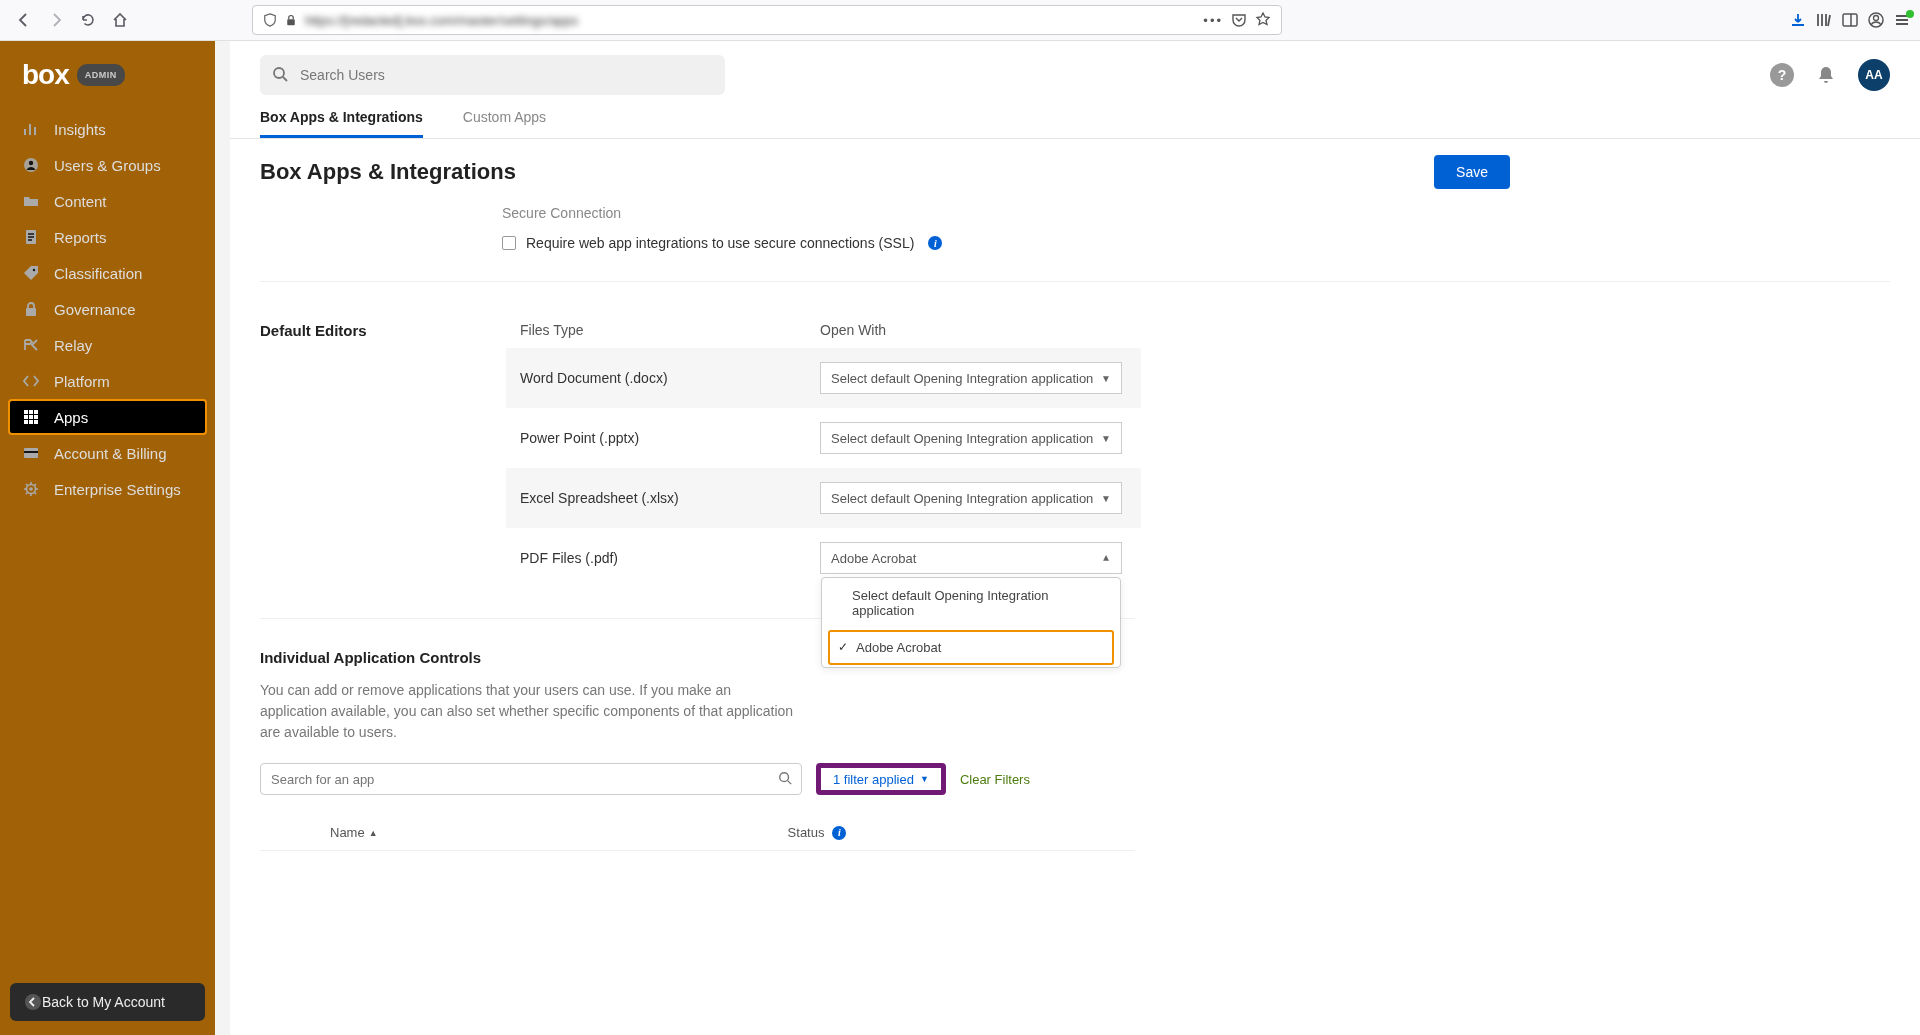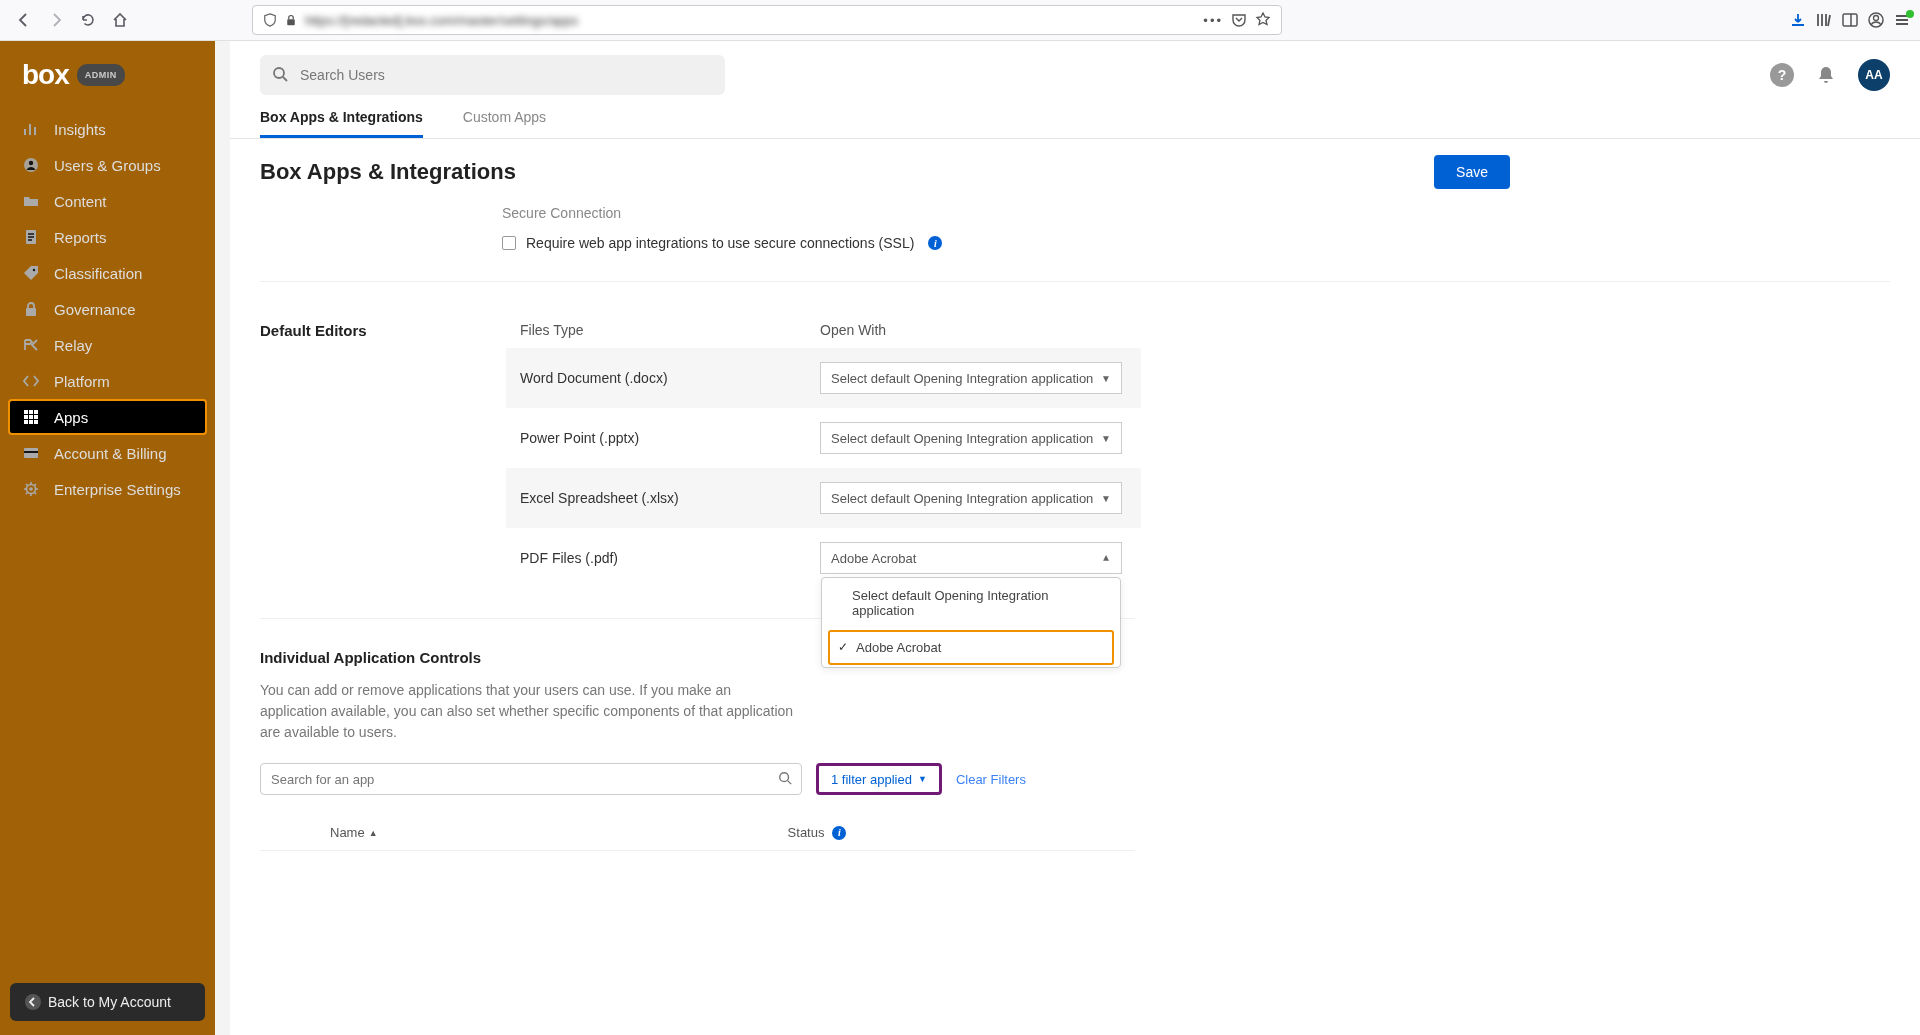--- a/index.html
+++ b/index.html
@@ -20,21 +20,21 @@
 
 .sidebar { width: 215px; background: #a16207; color: #c0c0c0; display: flex; flex-direction: column; padding-top: 18px; }
 .logo-row { display: flex; align-items: center; gap: 8px; padding: 0 22px 20px 22px; }
 .logo-box { color: #fff; font-weight: 700; font-size: 28px; letter-spacing: -1px; font-family: Arial, sans-serif; }
 .admin-pill { background: #484848; color: #ccc; font-size: 9px; font-weight: 600; padding: 6px 8px; border-radius: 10px; letter-spacing: 0.5px; }
 .side-item { display: flex; align-items: center; gap: 14px; padding: 9px 22px; font-size: 15px; color: #ddd; cursor: pointer; }
 .side-item.active { background: #000; border: 2px solid #f29100; margin: 0 8px; border-radius: 4px; padding: 7px 12px; color: #fff; font-weight: 500; }
 .side-icon { width: 18px; height: 18px; display: flex; align-items: center; justify-content: center; color: #aaa; }
 .side-item.active .side-icon { color: #fff; }
 .side-spacer { flex: 1; }
-.back-account { margin: 14px 10px 14px 10px; background: #2a2a2a; border-radius: 6px; padding: 10px 14px; display: flex; align-items: center; gap: 6px; color: #eee; font-size: 14px; cursor: pointer; }
+.back-account { margin: 14px 10px 14px 10px; background: #2a2a2a; border-radius: 6px; padding: 10px 14px; display: flex; align-items: center; gap: 0; color: #eee; font-size: 14px; cursor: pointer; }
 
 .main { flex: 1; background: #fff; overflow-y: auto; position: relative; margin-left: 15px; }
 .topbar { display: flex; align-items: center; padding: 14px 30px 0 30px; gap: 20px; }
 .search-wrap { position: relative; width: 465px; }
 .search-input { width: 100%; height: 40px; background: #f0f0f0; border: none; border-radius: 6px; padding: 0 14px 0 40px; font-size: 14px; color: #555; }
 .search-input::placeholder { color: #777; }
 .search-ic { position: absolute; left: 12px; top: 11px; color: #777; }
 .top-right { margin-left: auto; display: flex; align-items: center; gap: 22px; }
 .help-circle { width: 24px; height: 24px; background: #999; border-radius: 50%; color: #fff; display: flex; align-items: center; justify-content: center; font-size: 14px; font-weight: 700; cursor: pointer; }
 .bell { color: #888; cursor: pointer; }
@@ -74,22 +74,22 @@
 .dd-item.selected { border: 2px solid #f29100; margin: 2px 6px; border-radius: 3px; padding: 8px 10px 8px 26px; }
 .dd-item.selected::before { content: '✓'; position: absolute; left: 8px; top: 8px; font-size: 12px; color: #333; }
 
 .iac-section { border-top: 1px solid #eee; padding-top: 30px; max-width: 875px; }
 .iac-section h3 { font-size: 15px; font-weight: 700; color: #222; margin-bottom: 14px; }
 .iac-section p { font-size: 14px; color: #777; line-height: 1.5; margin-bottom: 20px; max-width: 540px; }
 .iac-controls { display: flex; gap: 14px; align-items: center; margin-bottom: 20px; }
 .app-search { width: 542px; height: 32px; border: 1px solid #ccc; border-radius: 4px; padding: 0 30px 0 10px; font-size: 13px; position: relative; }
 .app-search-wrap { position: relative; }
 .app-search-ic { position: absolute; right: 10px; top: 8px; color: #777; }
-.filter-btn { height: 32px; border: 3px solid #701a75; color: #0061d5; background: #fff; border-radius: 4px; padding: 0 12px; font-size: 13px; display: flex; align-items: center; gap: 6px; cursor: pointer; }
-.clear-link { color: #3b82f6; font-size: 13px; cursor: pointer; }
+.filter-btn { height: 32px; border: 5px solid #701a75; color: #0061d5; background: #fff; border-radius: 4px; padding: 0 12px; font-size: 13px; display: flex; align-items: center; gap: 6px; cursor: pointer; }
+.clear-link { color: #4d7c0f; font-size: 13px; cursor: pointer; }
 .table-head { display: flex; padding: 10px 0; border-bottom: 1px solid #eee; font-size: 13px; color: #555; }
 .th-name { margin-left: 70px; display: flex; align-items: center; gap: 4px; }
 .th-status { margin-left: 410px; display: flex; align-items: center; gap: 4px; }
 
 svg { display: block; }
 </style>
 </head>
 <body>
 
 <div class="browser-chrome">

